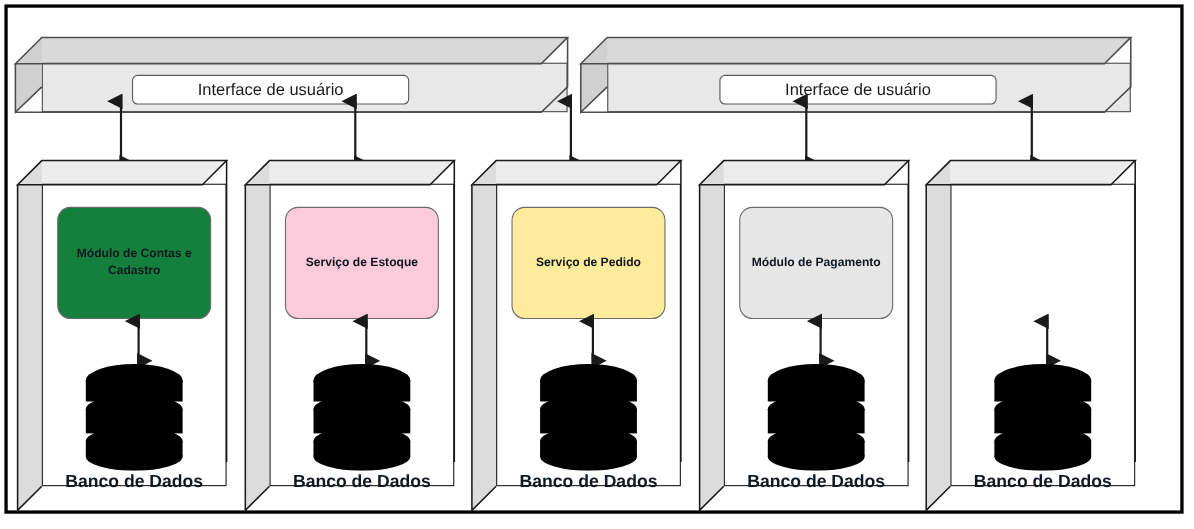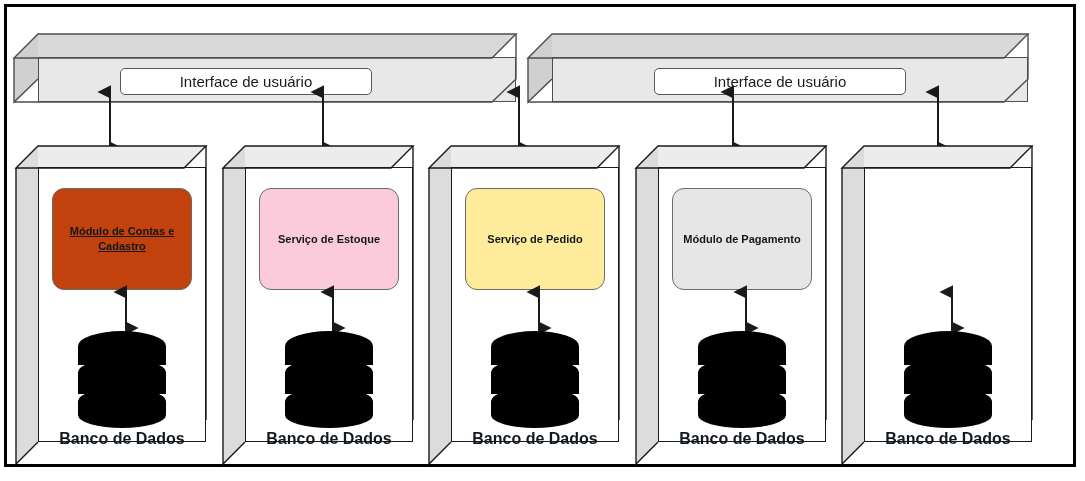--- a/index.html
+++ b/index.html
@@ -161,21 +161,21 @@
 
   <div class="module" style="left:16px;top:146px;">
     <div class="cube-top"></div>
     <div class="cube-side"></div>
     <div class="cube-front"></div>
     <svg class="edges" viewBox="0 0 190 318" preserveAspectRatio="none">
       <path d="M0,22 L22,0 L190,0 L168,22 Z" fill="none" stroke="#1a1a1a" stroke-width="1.4"></path>
       <path d="M0,22 L0,318 L22,296" fill="none" stroke="#1a1a1a" stroke-width="1.4"></path>
       <path d="M190,0 L190,274" fill="none" stroke="#1a1a1a" stroke-width="1.4"></path>
     </svg>
-    <div class="mod-card" style="background:#c2410c;text-decoration:underline;">
+    <div class="mod-card" style="background:#15803d;">
       <span>Módulo de Contas e Cadastro</span>
     </div>
     <svg class="arrow" style="left:98px;top:142px;width:24px;height:44px;" viewBox="0 0 24 44">
       <line x1="12" y1="40" x2="12" y2="4" stroke="#1a1a1a" stroke-width="2" marker-start="url(#ah-dn)" marker-end="url(#ah-up)"></line>
     </svg>
     <div class="db-wrap">
       <svg viewBox="0 0 108 100" width="108" height="100">
         <ellipse cx="54" cy="18" rx="44" ry="15" fill="#000000"></ellipse>
         <rect x="10" y="18" width="88" height="19" fill="#000000"></rect>
         <rect x="10" y="44" width="88" height="22" fill="#000000"></rect>

